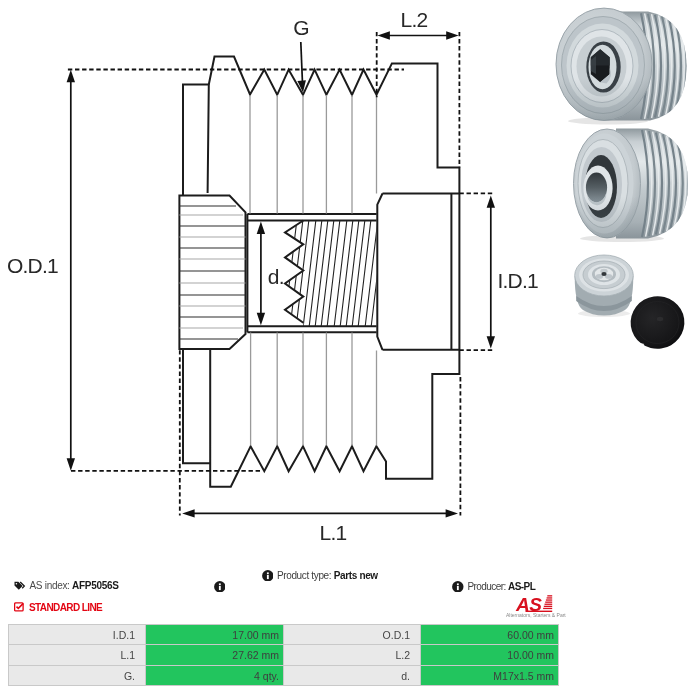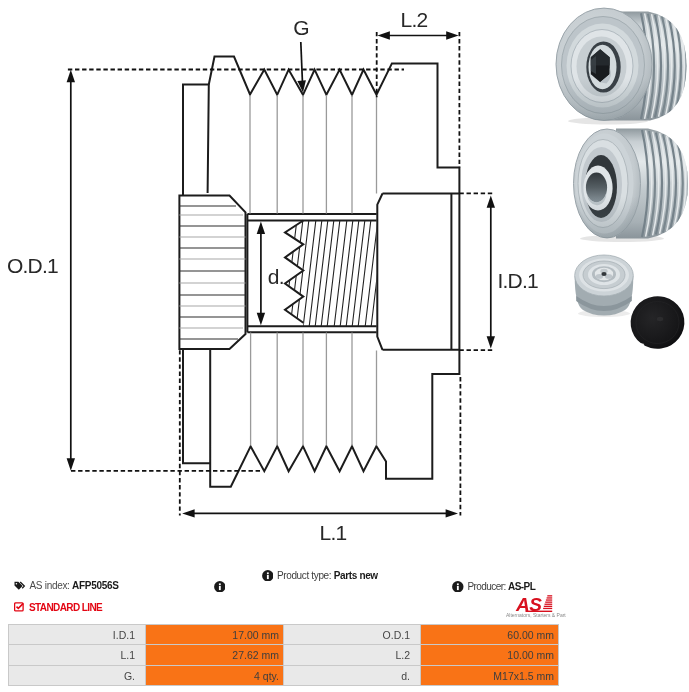--- a/index.html
+++ b/index.html
@@ -3,21 +3,21 @@
 <meta charset="utf-8">
 <style>
   html,body{margin:0;padding:0;}
   body{width:689px;height:692px;background:#fff;font-family:"Liberation Sans",sans-serif;position:relative;overflow:hidden;}
   .abs{position:absolute;}
   .ir{font-size:10px;letter-spacing:-0.12px;color:#3f3f3f;white-space:nowrap;display:flex;align-items:center;}
   .ir b{color:#1a1a1a;}
   .tbl{position:absolute;left:8px;top:624px;border-collapse:collapse;table-layout:fixed;}
   .tbl td{border:1px solid #c9c9c9;font-size:10.5px;color:#3e3e3e;text-align:right;padding:0 4px 0 0;height:19px;}
   .tbl td.lab{background:#e9e9e9;padding-right:10px;color:#454545;}
-  .tbl td.val{background:#f97316;}
+  .tbl td.val{background:#22c55e;}
   .tbl tr:nth-child(2) td{height:20px;}
 </style>
 </head>
 <body>
 <svg class="abs" style="left:0;top:0" width="689" height="560" viewBox="0 0 689 560">
   <defs>
     <clipPath id="boreclip">
       <path d="M303.3,220.5 L285,232.4 L303.3,244.3 L285,257.4 L303.3,270.5 L285,283.5 L303.3,296.6 L285,309.7 L303.3,322.7 L303.3,326.3 L376.6,326.3 L376.6,220.5 Z"></path>
     </clipPath>
   </defs>

